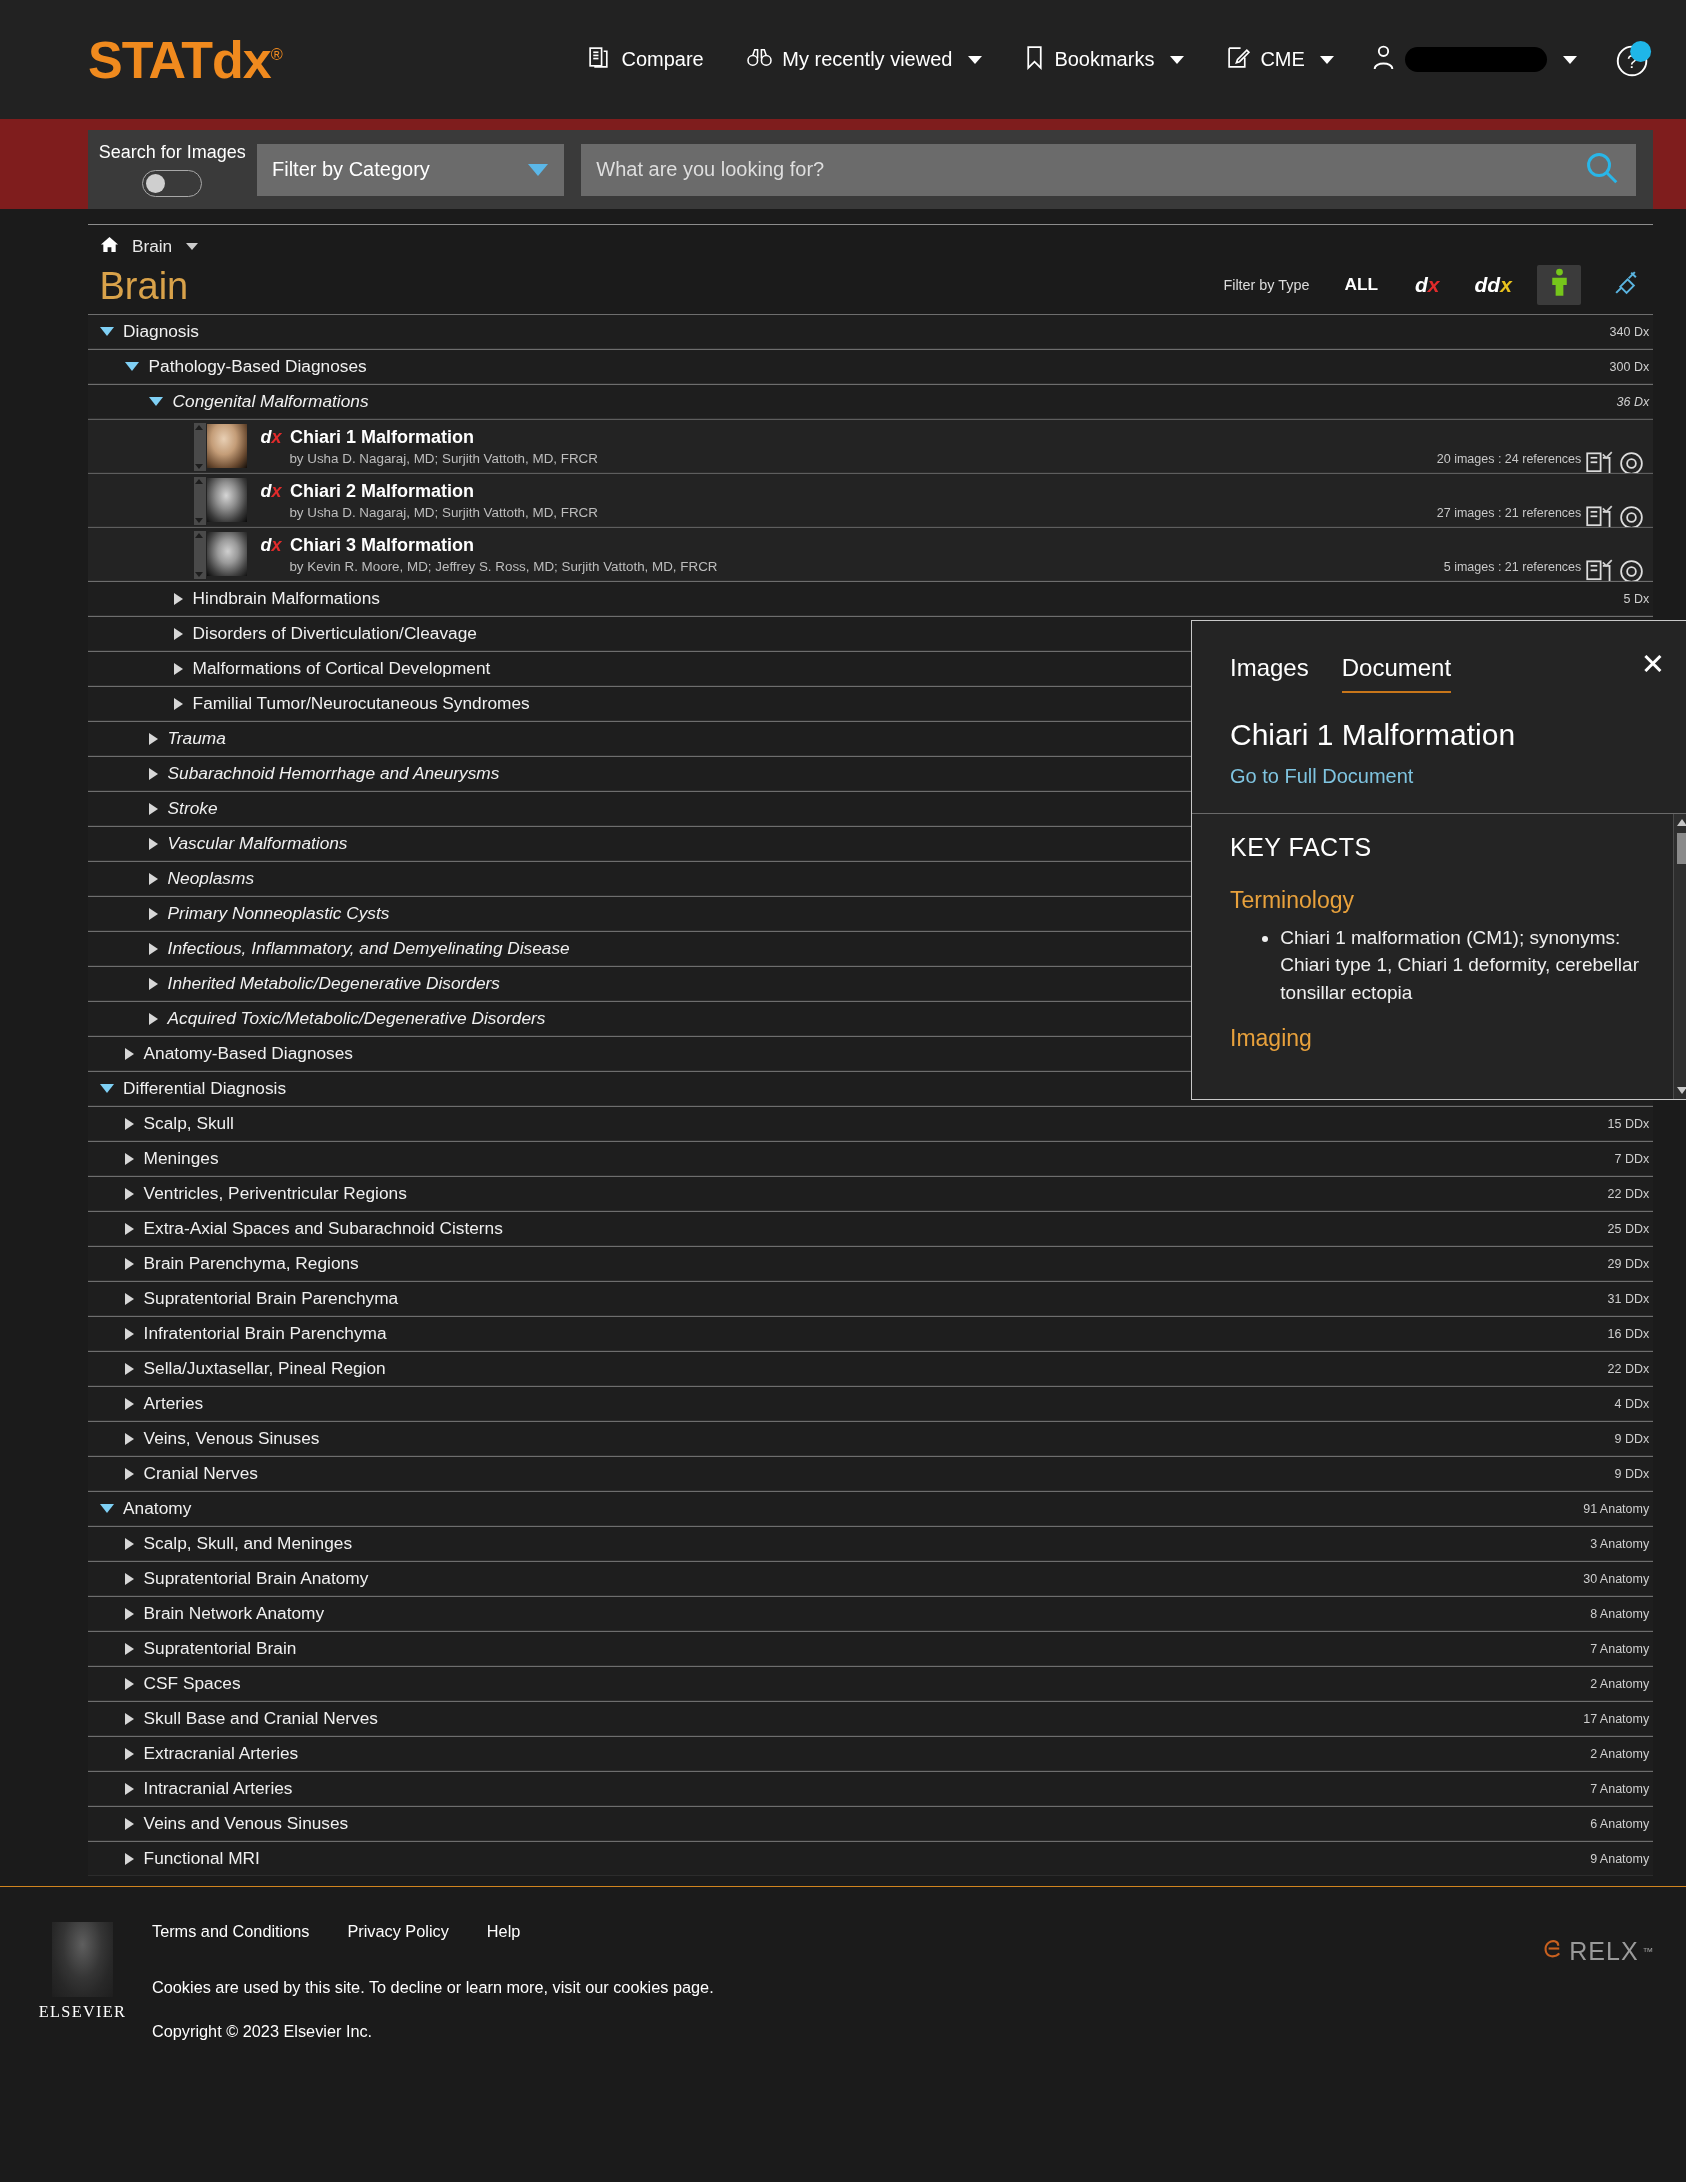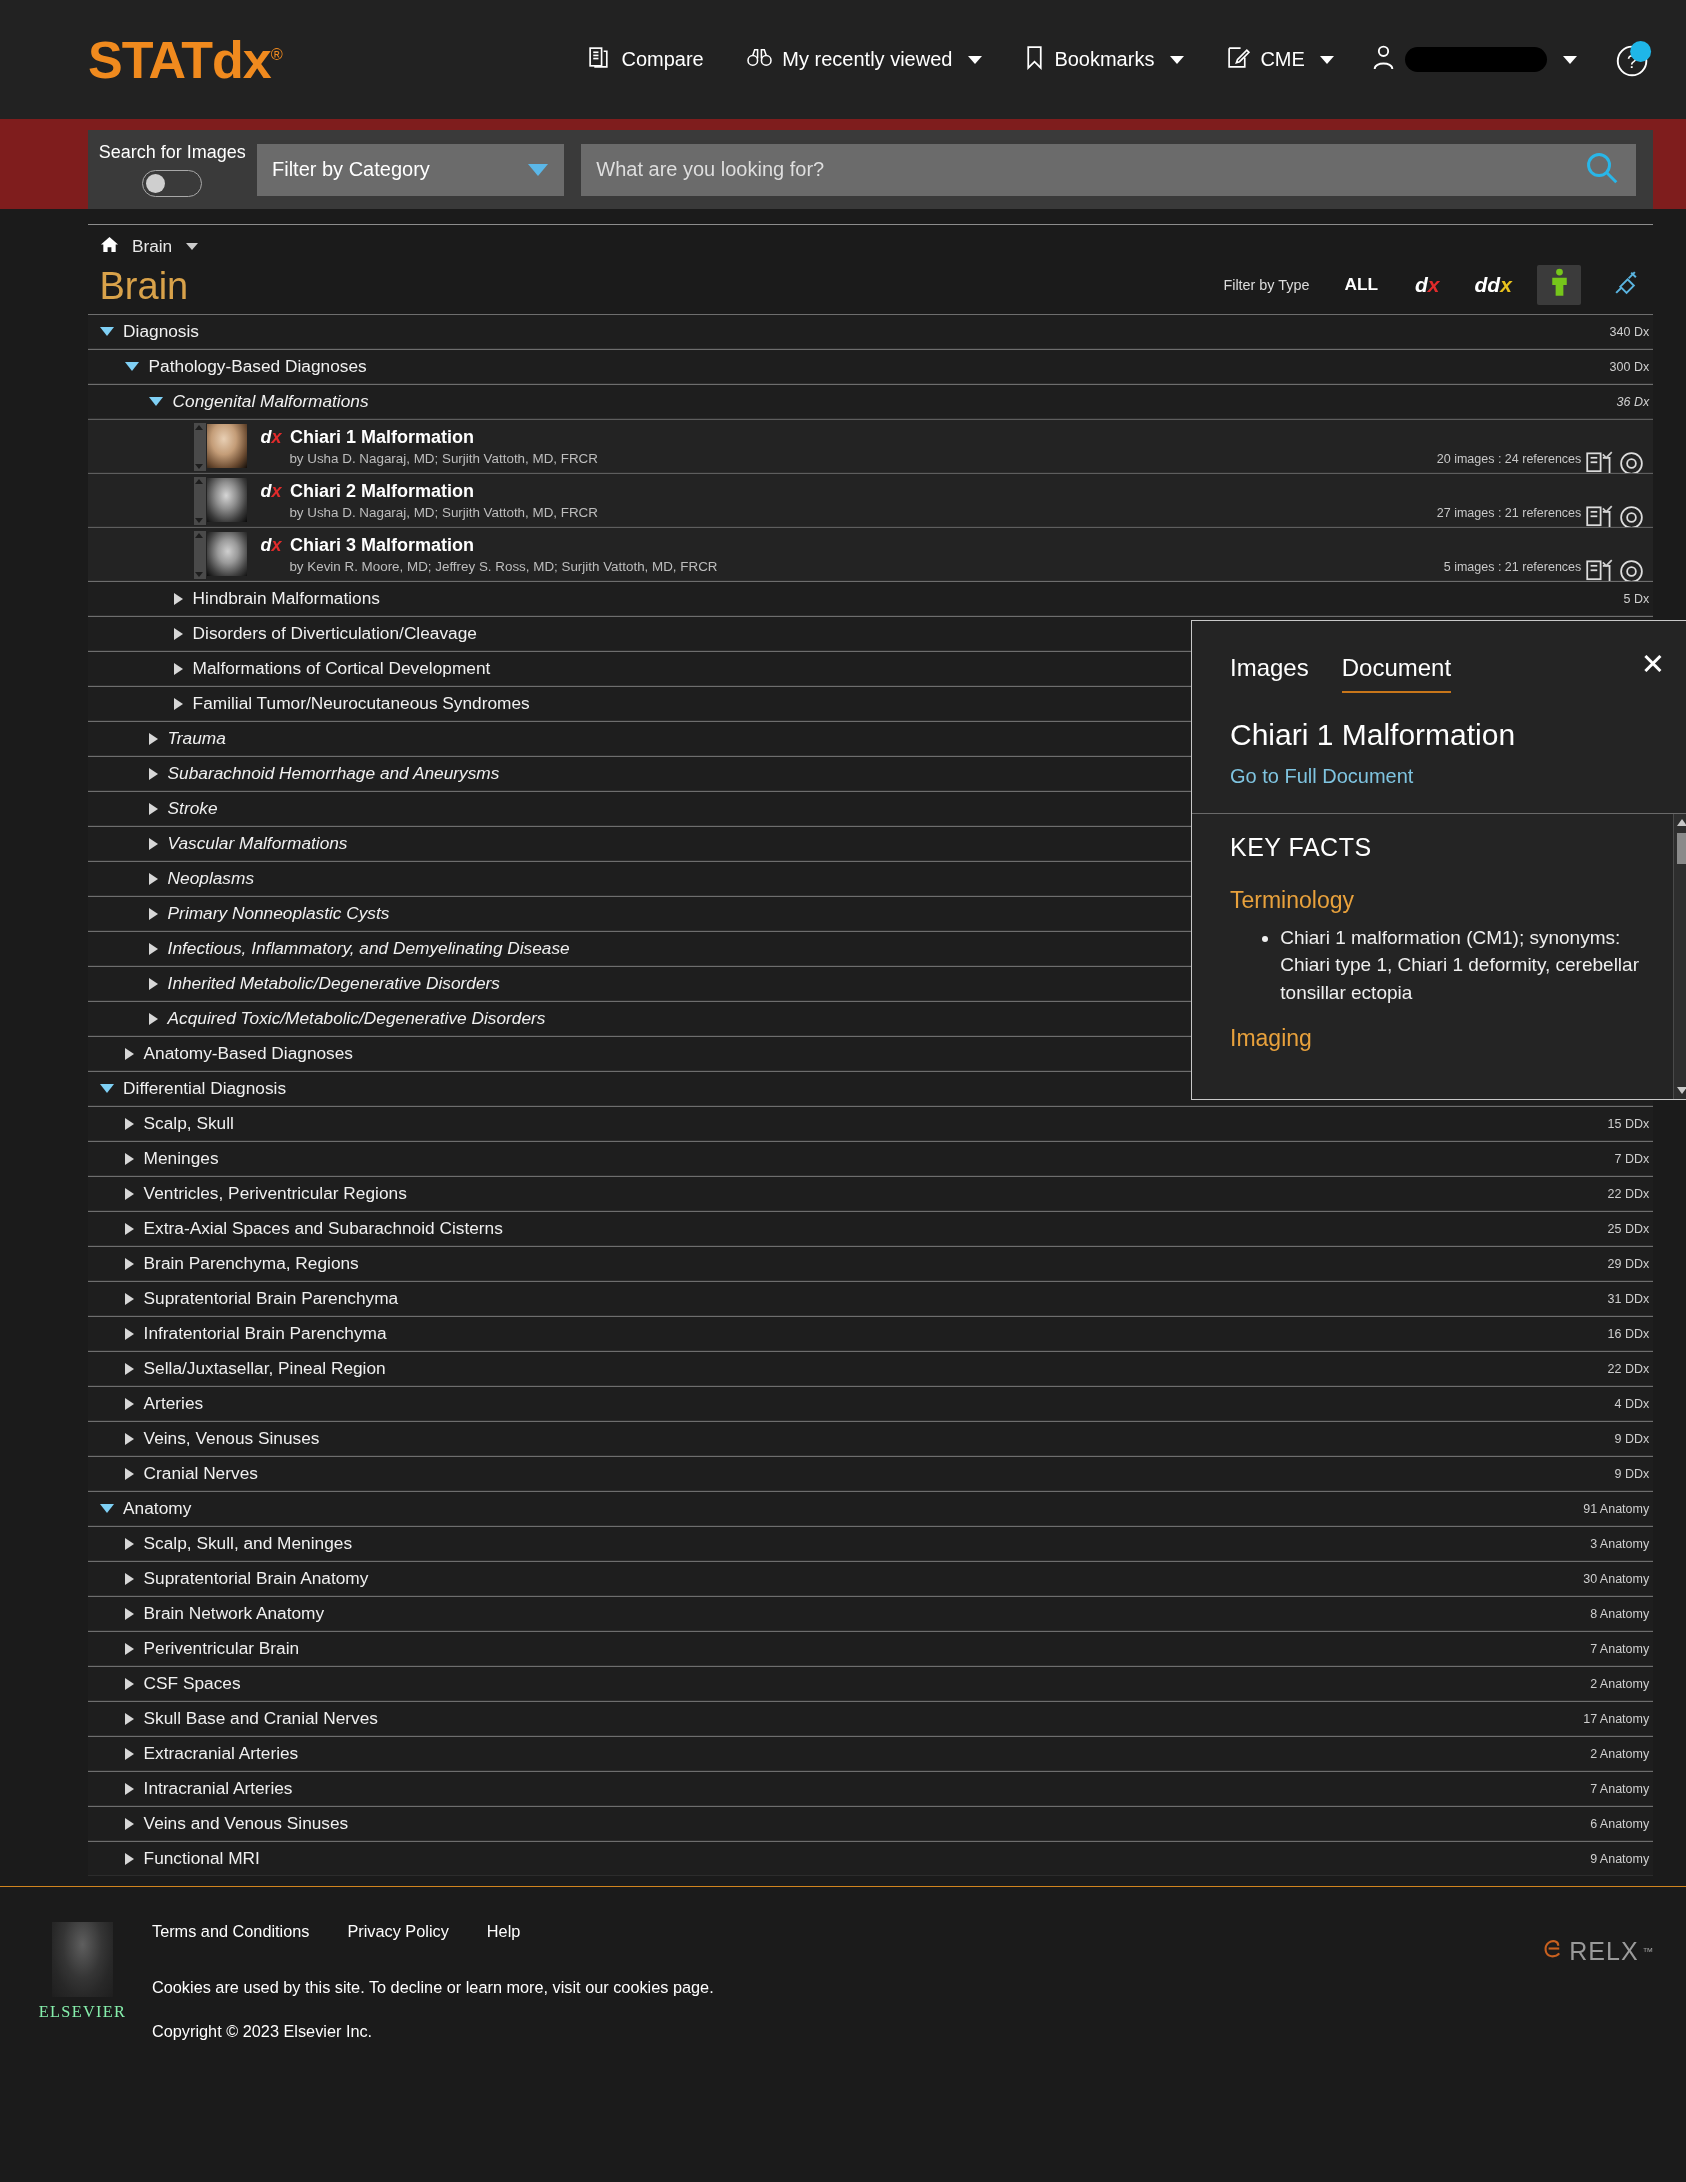--- a/index.html
+++ b/index.html
@@ -361,21 +361,21 @@
   }
   .els-tree {
     width: 61px; height: 75px;
     background:
       radial-gradient(ellipse at 50% 30%, #6a6a6a 0%, #3a3a3a 45%, #2a2a2a 70%, #1f1f1f 100%);
     opacity: 0.85;
   }
   .els-word {
     font-family: "Liberation Serif", serif;
     font-size: 16.3px; letter-spacing: 1.3px;
-    color: #86efac; margin-top: 4.8px;
+    color: #ffffff; margin-top: 4.8px;
   }
   .footer-col { margin-left: 35px; }
   .footer-links { display: flex; gap: 38px; }
   .footer-links a {
     color: #ffffff; font-size: 16.3px; text-decoration: none; cursor: pointer;
   }
   .footer-text { font-size: 16.3px; color: #ffffff; margin-top: 37px; }
   .footer-text2 { font-size: 16.3px; color: #ffffff; margin-top: 25px; }
   .relx {
     position: absolute; right: 33px; top: 48px;
@@ -791,21 +791,21 @@
         <span class="rowlabel">Supratentorial Brain Anatomy</span>
         <span class="rowcount">30 Anatomy</span>
       </div>
       <div class="row lvl1">
         <span class="tri closed"></span>
         <span class="rowlabel">Brain Network Anatomy</span>
         <span class="rowcount">8 Anatomy</span>
       </div>
       <div class="row lvl1">
         <span class="tri closed"></span>
-        <span class="rowlabel">Periventricular Brain</span>
+        <span class="rowlabel">Supratentorial Brain</span>
         <span class="rowcount">7 Anatomy</span>
       </div>
       <div class="row lvl1">
         <span class="tri closed"></span>
         <span class="rowlabel">CSF Spaces</span>
         <span class="rowcount">2 Anatomy</span>
       </div>
       <div class="row lvl1">
         <span class="tri closed"></span>
         <span class="rowlabel">Skull Base and Cranial Nerves</span>

